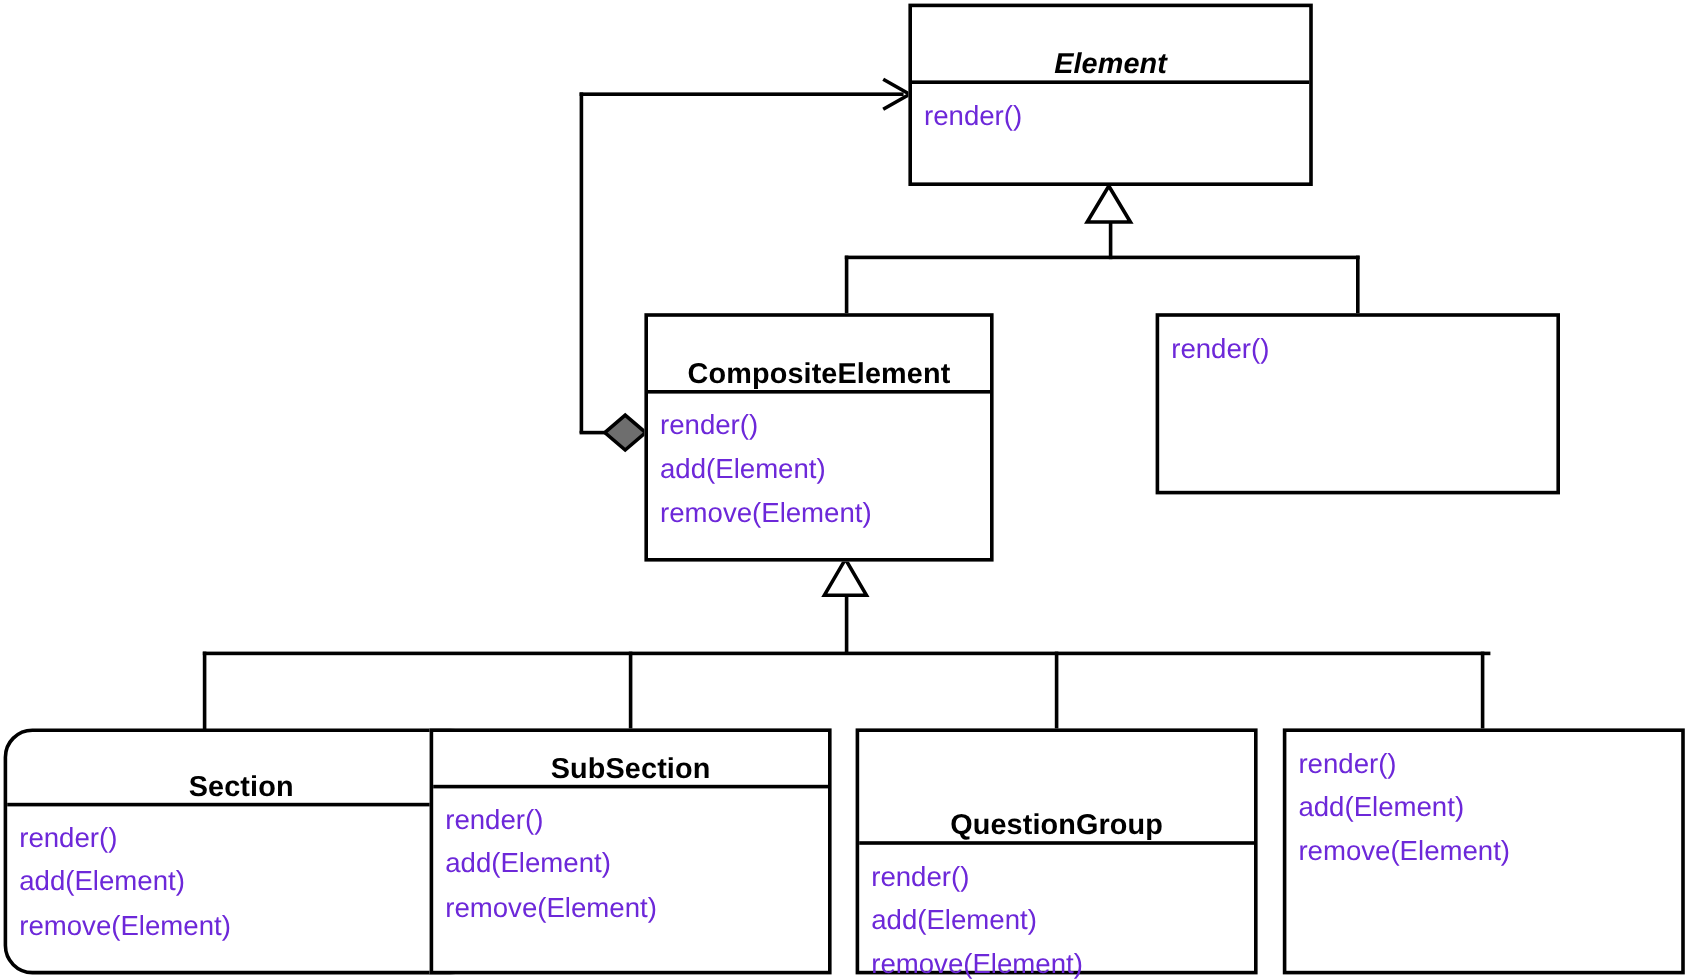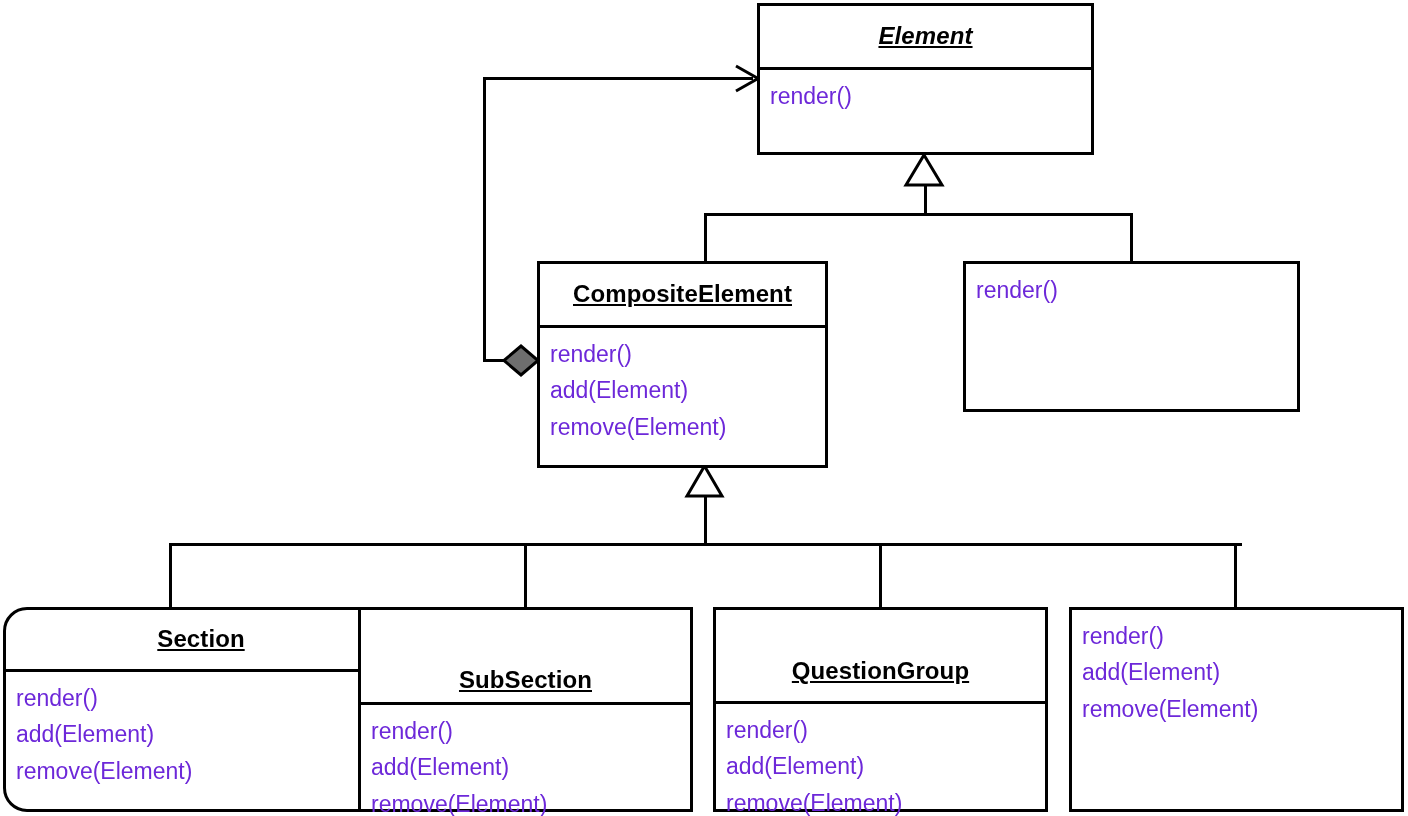--- a/index.html
+++ b/index.html
@@ -25,24 +25,23 @@
     position: absolute;
     box-sizing: border-box;
     background: #ffffff;
     border: 3px solid #000000;
     z-index: 5;
   }
   .uml-header {
     box-sizing: border-box;
     border-bottom: 3px solid #000000;
     display: flex;
-    align-items: center;
+    align-items: flex-end;
     justify-content: center;
     text-align: center;
-    text-decoration: underline;
   }
   .uml-title {
     font-size: 24px;
     font-weight: bold;
     color: #000000;
     letter-spacing: 0.1px;
     line-height: 1.1;
   }
   .uml-title.abstract {
     font-style: italic;
@@ -146,21 +145,21 @@
       <span class="uml-title">Section</span>
     </div>
     <div class="uml-body">
       <div class="uml-method">render()</div>
       <div class="uml-method">add(Element)</div>
       <div class="uml-method">remove(Element)</div>
     </div>
   </div>
 
   <div class="uml-class" style="left:358px; top:607px; width:335px; height:205px;">
-    <div class="uml-header" style="height:47px;margin-top:48px;">
+    <div class="uml-header" style="height:47px;">
       <span class="uml-title">SubSection</span>
     </div>
     <div class="uml-body">
       <div class="uml-method">render()</div>
       <div class="uml-method">add(Element)</div>
       <div class="uml-method">remove(Element)</div>
     </div>
   </div>
 
   <div class="uml-class" style="left:713px; top:607px; width:335px; height:205px;">

